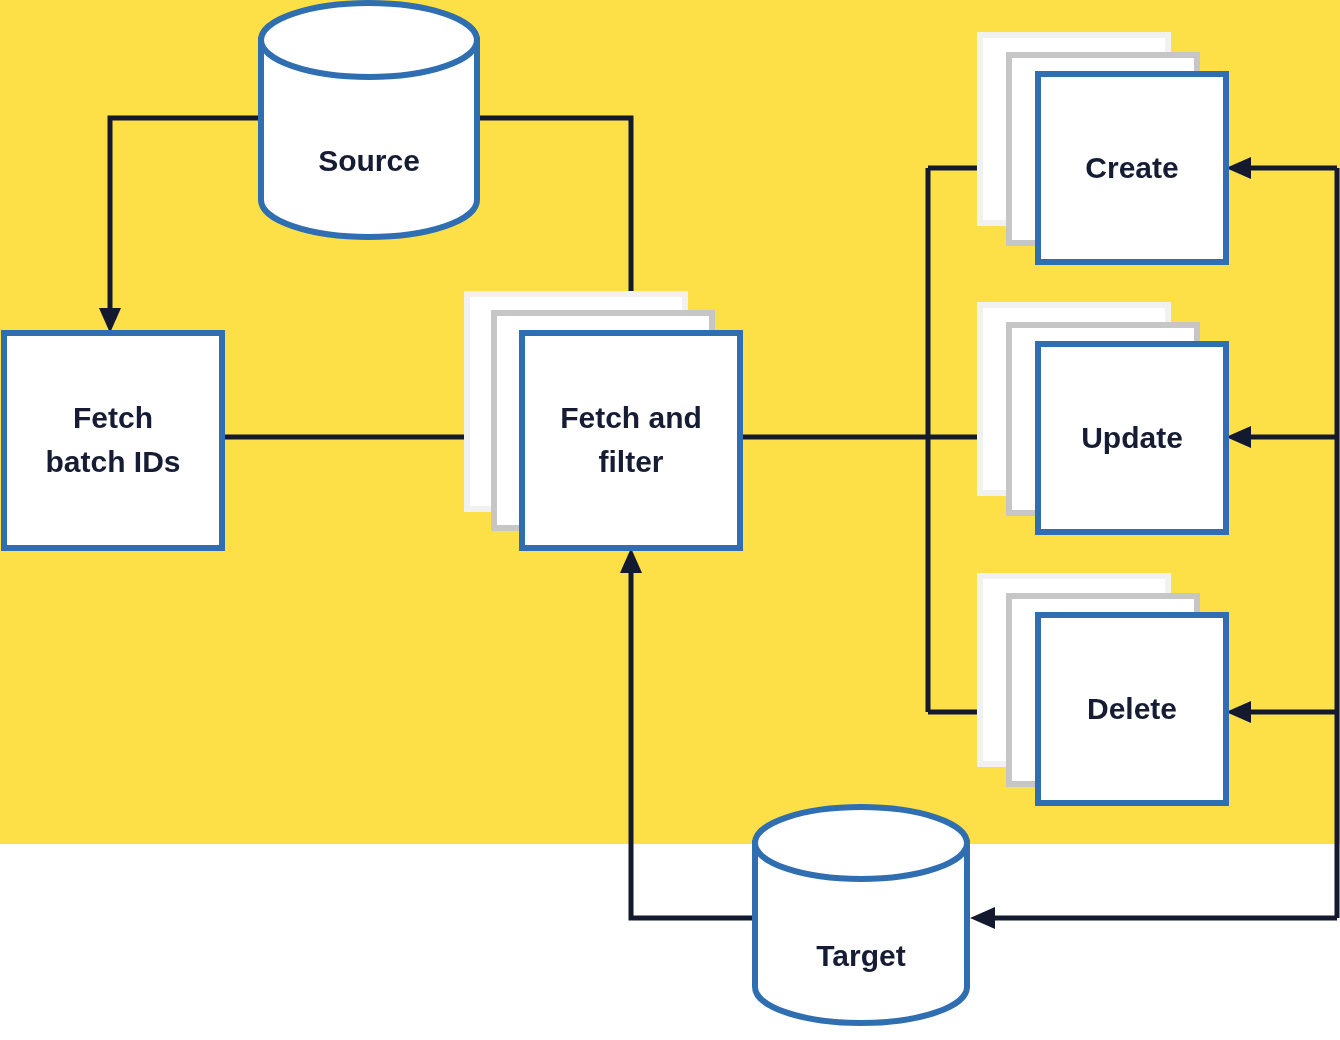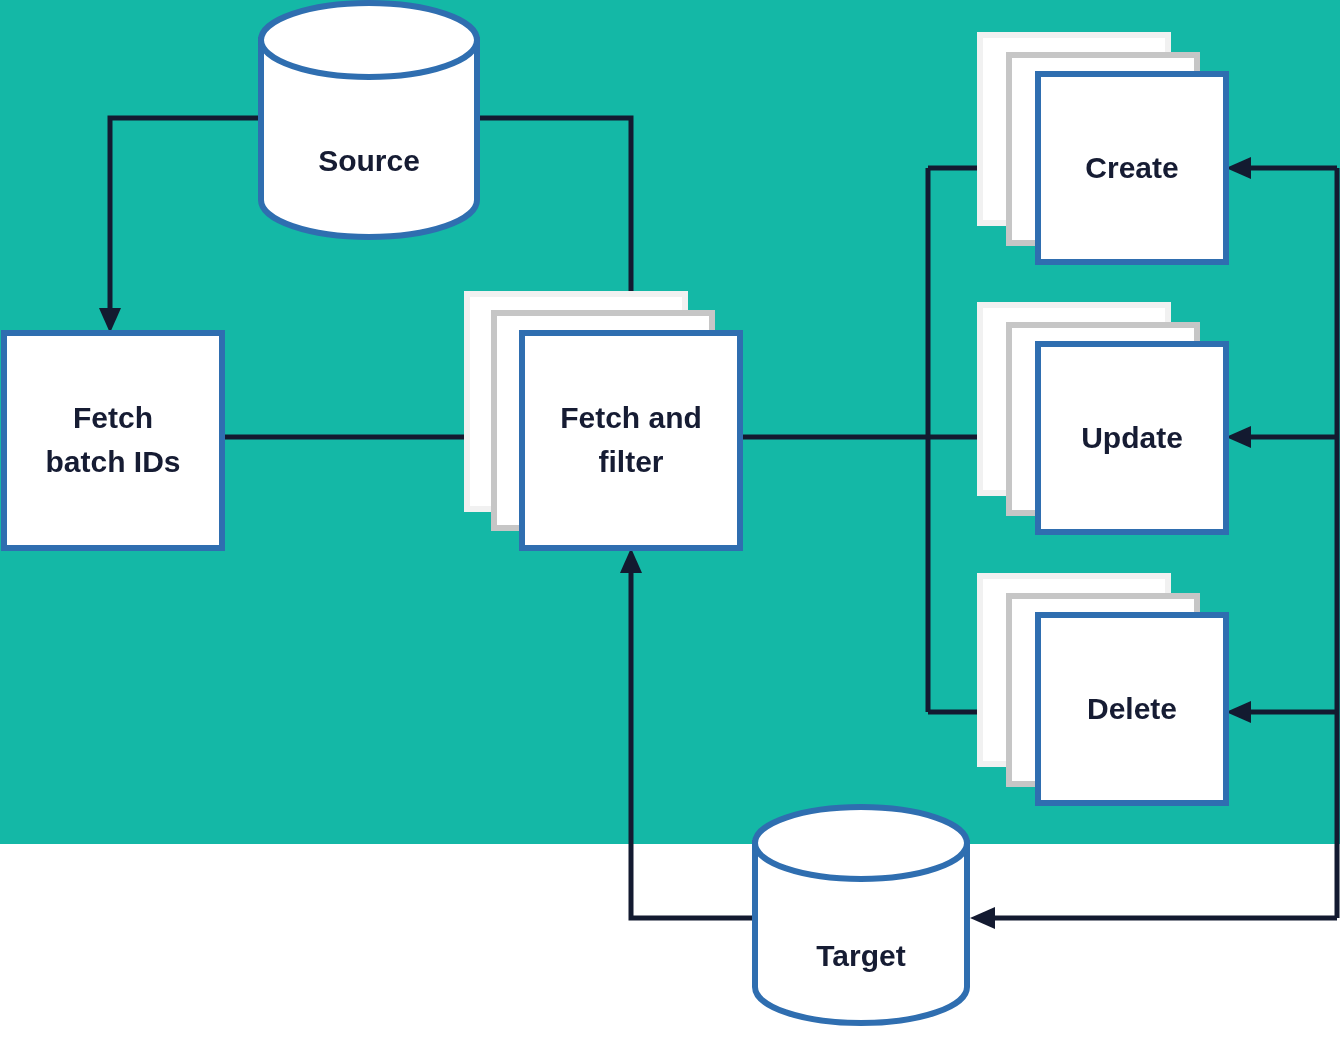--- a/index.html
+++ b/index.html
@@ -10,21 +10,21 @@
   body {
     width: 1340px;
     height: 1040px;
     font-family: "Liberation Sans", sans-serif;
     overflow: hidden;
   }
   #diagram-root {
     position: relative;
     width: 1340px;
     height: 844px;
-    background: #14b8a6;
+    background: #fde047;
   }
   svg#diagram-canvas {
     position: absolute;
     left: 0;
     top: 0;
     width: 1340px;
     height: 1040px;
     display: block;
   }
   .node-label {

